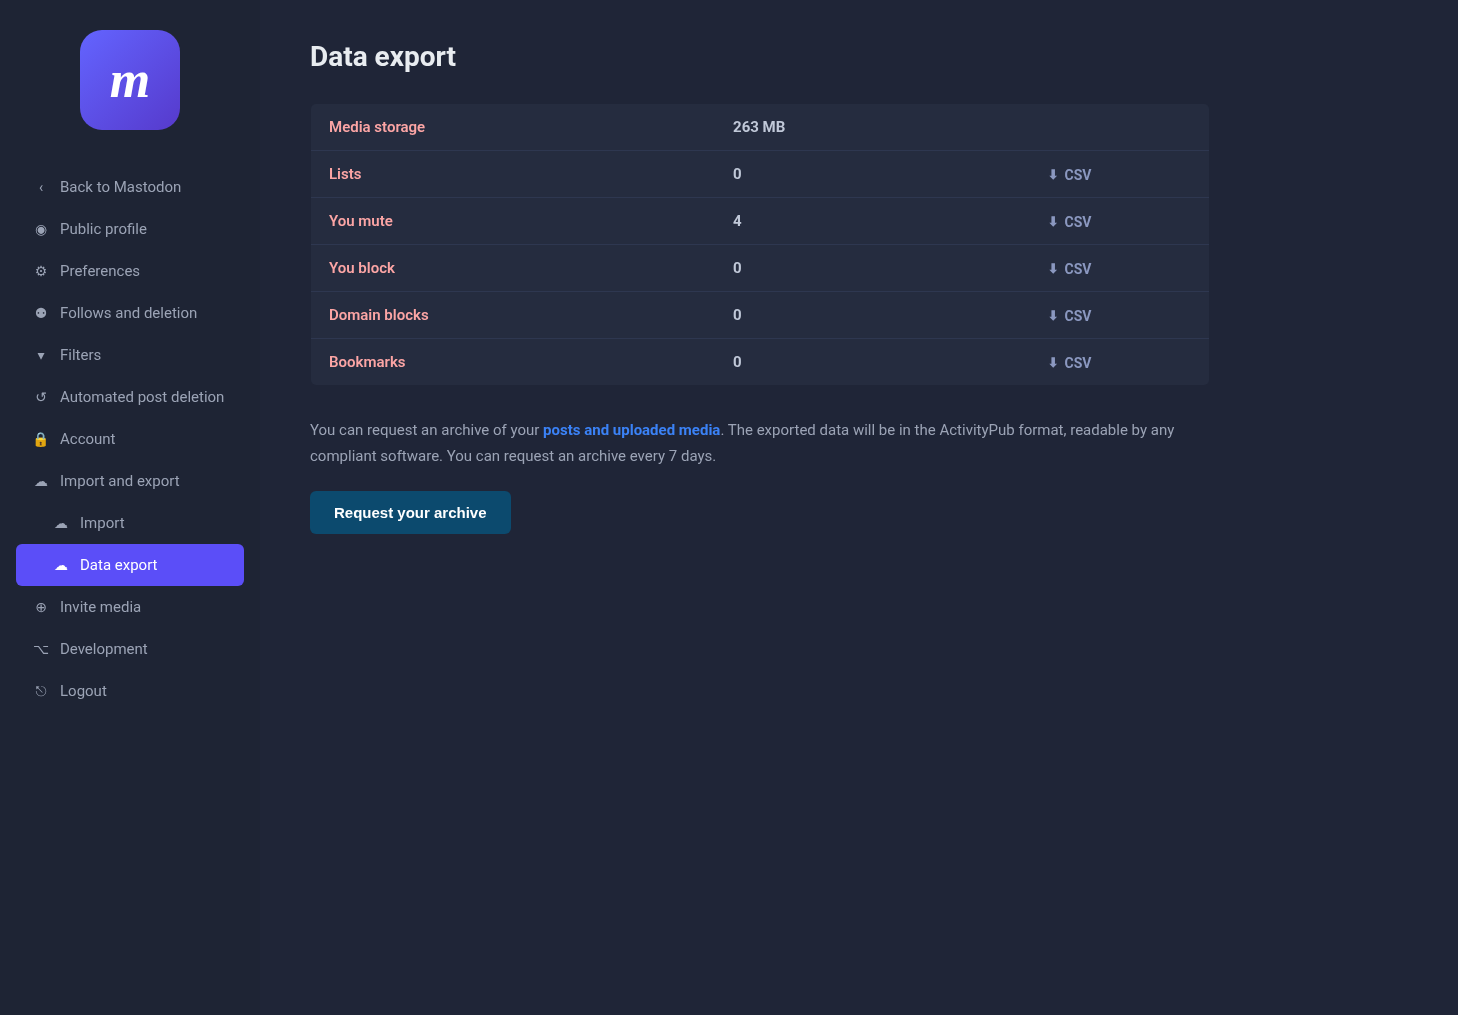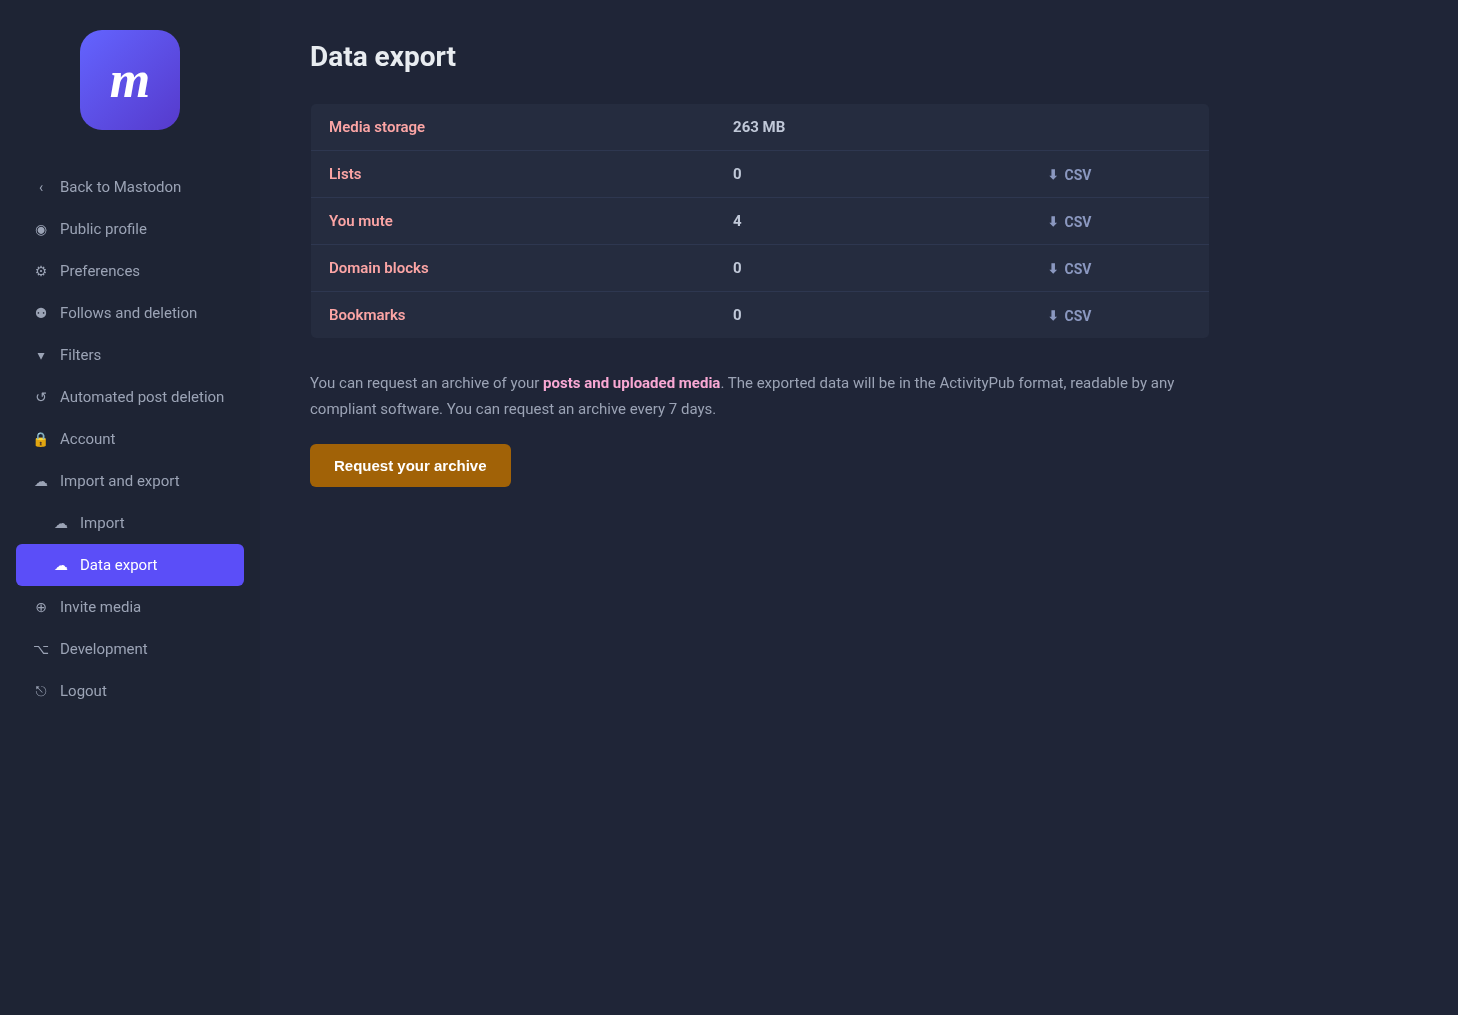--- a/index.html
+++ b/index.html
@@ -155,26 +155,26 @@
     }
 
     .archive-text {
       color: #9ba3b5;
       line-height: 1.7;
       margin-bottom: 22px;
       font-size: 15px;
     }
 
     .archive-text strong {
-      color: #f9a8d4;
+      color: #3b82f6;
       font-weight: 700;
     }
 
     .archive-btn {
-      background: #a16207;
+      background: #0c4a6e;
       color: #fff;
       border: none;
       padding: 13px 24px;
       border-radius: 6px;
       font-size: 15px;
       font-weight: 600;
       cursor: pointer;
       transition: background 0.15s;
     }
   </style>
@@ -262,20 +262,28 @@
         </tr>
         <tr>
           <td>You mute</td>
           <td>4</td>
           <td><a class="csv-link" href="#">
               <span class="csv-icon">⬇</span>
               <span>CSV</span>
             </a></td>
         </tr>
         <tr>
+          <td>You block</td>
+          <td>0</td>
+          <td><a class="csv-link" href="#">
+              <span class="csv-icon">⬇</span>
+              <span>CSV</span>
+            </a></td>
+        </tr>
+        <tr>
           <td>Domain blocks</td>
           <td>0</td>
           <td><a class="csv-link" href="#">
               <span class="csv-icon">⬇</span>
               <span>CSV</span>
             </a></td>
         </tr>
         <tr>
           <td>Bookmarks</td>
           <td>0</td>

